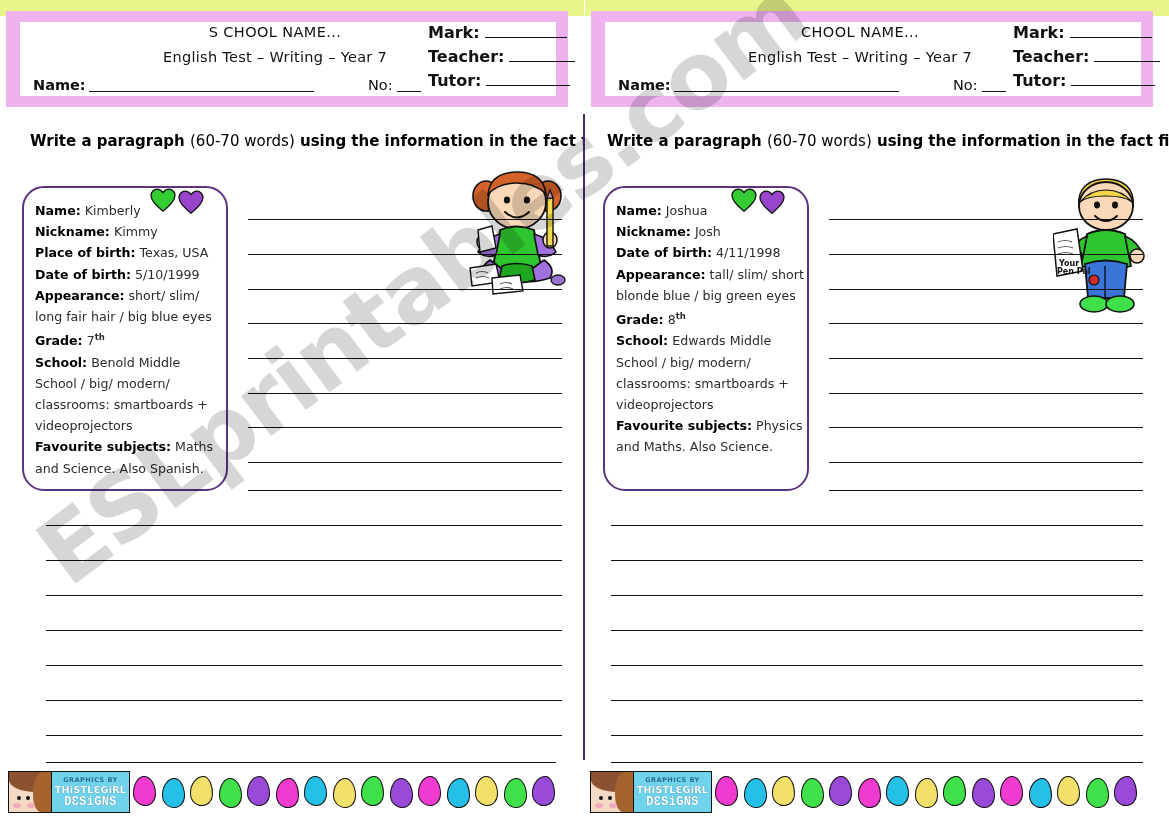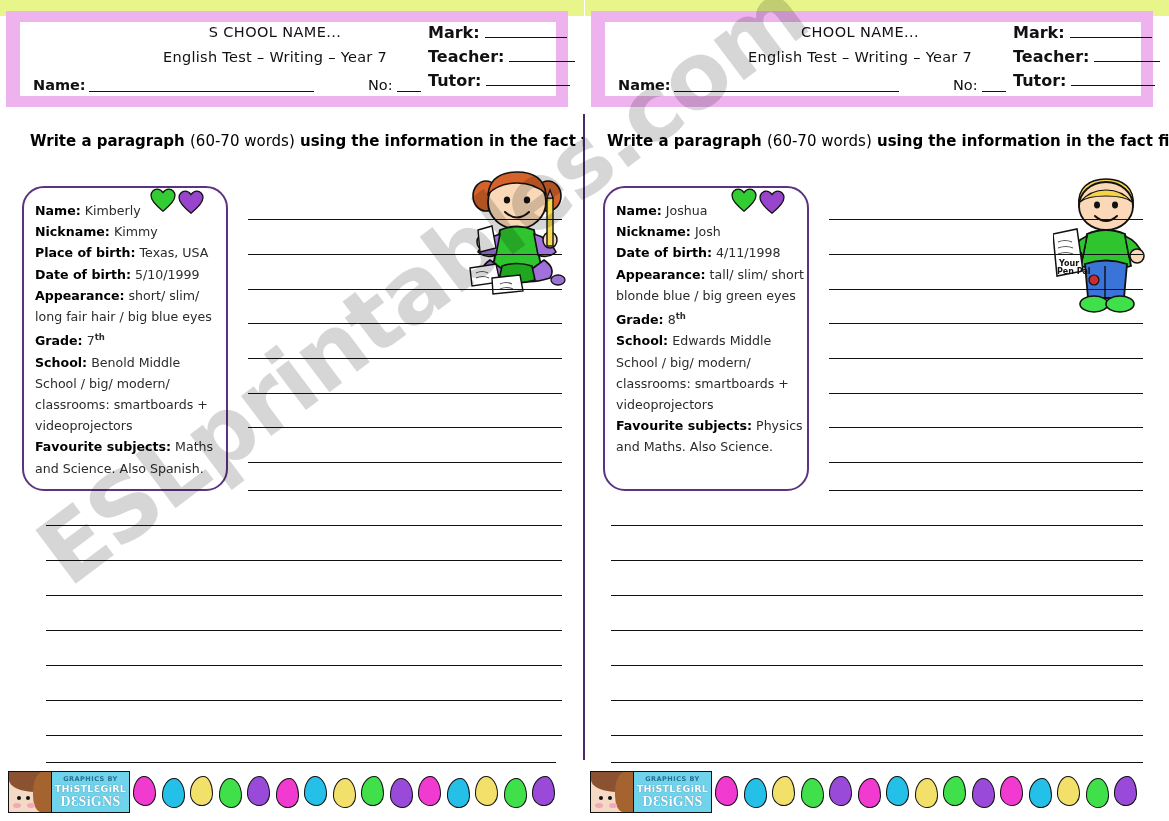--- a/index.html
+++ b/index.html
@@ -78,21 +78,21 @@
   .logo-hair{position:absolute;left:0;top:0;width:44px;height:20px;background:#8a5230;border-radius:0 0 40% 60%;}
   .logo-hair2{position:absolute;left:24px;top:0;width:20px;height:40px;background:#a5642f;border-radius:50% 0 0 40%;}
   .logo-eye{position:absolute;width:4px;height:4px;background:#111;border-radius:50%;}
   .logo-cheek{position:absolute;width:8px;height:5px;background:#f1a8bb;border-radius:50%;}
   .logo-band{position:absolute;left:43px;top:0;width:79px;height:42px;background:#6fd3ec;
      border:1.5px solid #111;box-sizing:border-box;display:flex;flex-direction:column;
      align-items:center;justify-content:center;}
   .logo-l1{font-family:"DejaVu Sans", sans-serif;font-size:6.5px;font-weight:700;color:#2a6f8c;letter-spacing:.5px;}
   .logo-l2{font-family:"DejaVu Sans", sans-serif;font-size:9.5px;font-weight:700;color:#ffffff;letter-spacing:.3px;
      text-shadow:0 0 1px #2a6f8c;}
-  .logo-l3{font-family:Liberation Serif, serif;font-size:14px;font-weight:700;color:#ffffff;letter-spacing:.3px;
+  .logo-l3{font-family:Liberation Mono, monospace;font-size:12px;font-weight:700;color:#ffffff;letter-spacing:.3px;
      text-shadow:0 0 1px #2a6f8c;}
 
   .eggrow{position:absolute;left:133px;top:776px;width:430px;height:34px;}
   .egg{position:absolute;width:23px;height:30px;border:1.6px solid #111;box-sizing:border-box;}
 
   
   .watermark{position:absolute;left:-10px;top:300px;width:900px;height:460px;
      pointer-events:none;}
   .wm-text{position:absolute;left:60px;top:210px;transform:rotate(-37deg);
      transform-origin:left center;font-family:"DejaVu Sans", sans-serif;font-size:92px;

